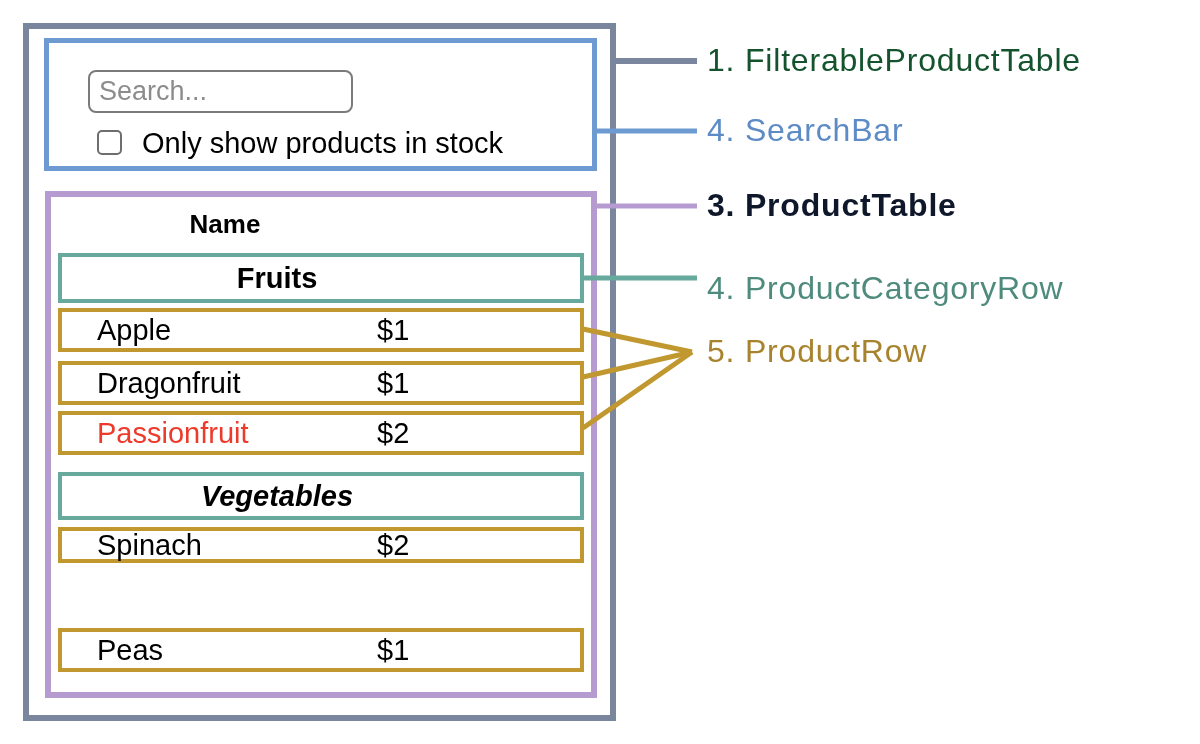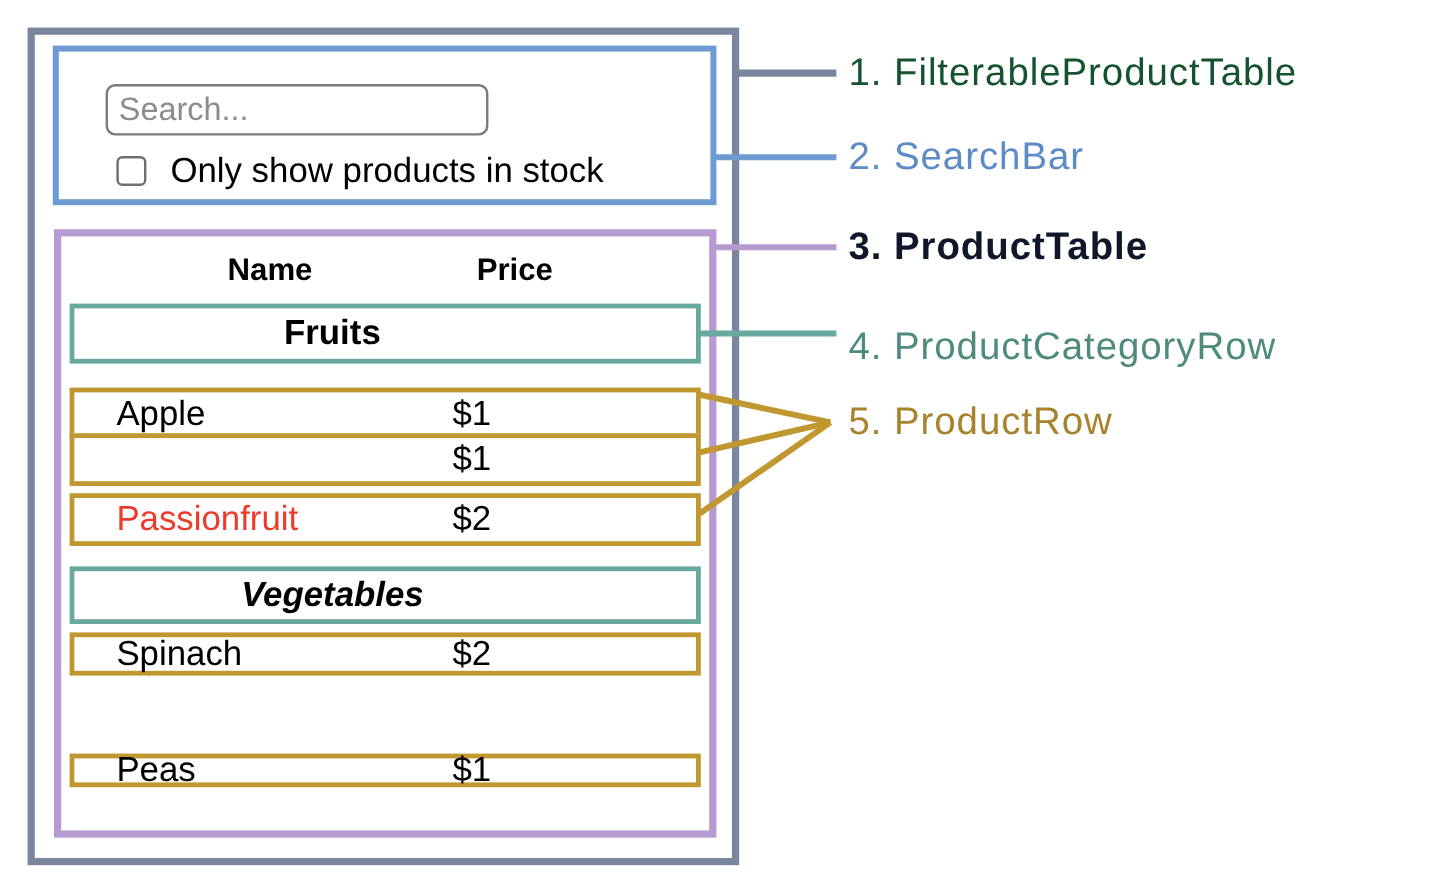--- a/index.html
+++ b/index.html
@@ -9,21 +9,21 @@
   }
   .abs{position:absolute;box-sizing:border-box;}
 
   
   #outer-box{left:23px;top:23px;width:593px;height:698px;border:6px solid #7a859e;background:#fff;}
   #searchbar-box{left:44px;top:38px;width:553px;height:133px;border:5px solid #6d9ad0;background:#fff;}
   #product-table-box{left:45px;top:191px;width:552px;height:507px;border:6px solid #b69bd1;background:#fff;}
 
   
   #search-input{
-    position:absolute;left:88px;top:70px;width:319px;height:43px;box-sizing:border-box;
+    position:absolute;left:88px;top:70px;width:265px;height:43px;box-sizing:border-box;
     border:2px solid #7b7b7b;border-radius:8px;padding:0 0 0 9px;
     font-family:"Liberation Sans","DejaVu Sans",sans-serif;font-size:27px;color:#333;outline:none;
   }
   #search-input::placeholder{color:#8c8c8c;opacity:1;}
   #stock-checkbox{left:97px;top:130px;width:25px;height:25px;border:2px solid #6e6e6e;border-radius:5px;background:#fff;cursor:pointer;}
   #stock-label{left:142px;top:128px;font-size:29px;color:#000;white-space:nowrap;line-height:30px;}
 
   
   .col-header{top:206px;height:36px;font-size:26px;font-weight:bold;color:#000;text-align:center;line-height:36px;}
   #header-name{left:145px;width:160px;}
@@ -37,27 +37,27 @@
   }
   .product-row{
     left:58px;width:526px;border:4px solid #c1982f;background:#fff;
     display:flex;align-items:center;font-size:29px;color:#000;
   }
   .product-row .name{margin-left:35px;}
   .product-row .price{position:absolute;left:315px;}
   .out-of-stock{color:#ee3a2a;}
 
   #row-fruits{top:253px;height:50px;}
-  #row-apple{top:323px;height:44px;}
+  #row-apple{top:308px;height:44px;}
   #row-dragonfruit{top:361px;height:44px;}
   #row-passionfruit{top:411px;height:44px;}
   #row-vegetables{top:472px;height:48px;font-style:italic;}
   #row-spinach{top:527px;height:36px;}
   #row-pumpkin{top:578px;height:44px;}
-  #row-peas{top:628px;height:28px;}
+  #row-peas{top:628px;height:44px;}
 
   
   #connectors{position:absolute;left:0;top:0;width:1200px;height:744px;pointer-events:none;}
 
   
   .anno{left:707px;transform:translateY(-52%);font-size:32px;letter-spacing:0.8px;white-space:nowrap;}
   #anno-1{top:61px;color:#14532d;}
   #anno-2{top:131px;color:#5d8bc6;}
   #anno-3{top:206px;color:#0f172a;font-weight:bold;}
   #anno-4{top:278px;color:#4e8b7d;margin-top:11px;}
@@ -70,31 +70,31 @@
 
   <div id="outer-box" class="abs"></div>
 
   <div id="searchbar-box" class="abs"></div>
   <input id="search-input" type="text" placeholder="Search..." style="">
   <div id="stock-checkbox" class="abs" role="checkbox" aria-checked="false"></div>
   <div id="stock-label" class="abs">Only show products in stock</div>
 
   <div id="product-table-box" class="abs"></div>
   <div id="header-name" class="abs col-header">Name</div>
-  <div id="header-price" class="abs col-header">Price</div>
 
   <div id="row-fruits" class="abs category-row">
     <span>Fruits</span>
   </div>
 
   <div id="row-apple" class="abs product-row">
     <span class="name">Apple</span>
     <span class="price">$1</span>
   </div>
   <div id="row-dragonfruit" class="abs product-row">
+    <span class="name">Dragonfruit</span>
     <span class="price">$1</span>
   </div>
   <div id="row-passionfruit" class="abs product-row">
     <span class="name out-of-stock">Passionfruit</span>
     <span class="price">$2</span>
   </div>
 
   <div id="row-vegetables" class="abs category-row">
     <span>Vegetables</span>
   </div>
@@ -112,17 +112,17 @@
     <line x1="610" y1="61" x2="697" y2="61" stroke="#7a859e" stroke-width="6"></line>
     <line x1="594" y1="131" x2="697" y2="131" stroke="#6d9ad0" stroke-width="5"></line>
     <line x1="594" y1="206" x2="697" y2="206" stroke="#b69bd1" stroke-width="5"></line>
     <line x1="581" y1="278" x2="697" y2="278" stroke="#67a99c" stroke-width="5"></line>
     <line x1="583" y1="329" x2="692" y2="352" stroke="#c1982f" stroke-width="5"></line>
     <line x1="583" y1="377" x2="692" y2="352" stroke="#c1982f" stroke-width="5"></line>
     <line x1="583" y1="428" x2="692" y2="352" stroke="#c1982f" stroke-width="5"></line>
   </svg>
 
   <div id="anno-1" class="abs anno">1. FilterableProductTable</div>
-  <div id="anno-2" class="abs anno">2. SearchBar</div>
+  <div id="anno-2" class="abs anno">4. SearchBar</div>
   <div id="anno-3" class="abs anno">3. ProductTable</div>
   <div id="anno-4" class="abs anno">4. ProductCategoryRow</div>
   <div id="anno-5" class="abs anno">5. ProductRow</div>
 </div>
 
 </body></html>

